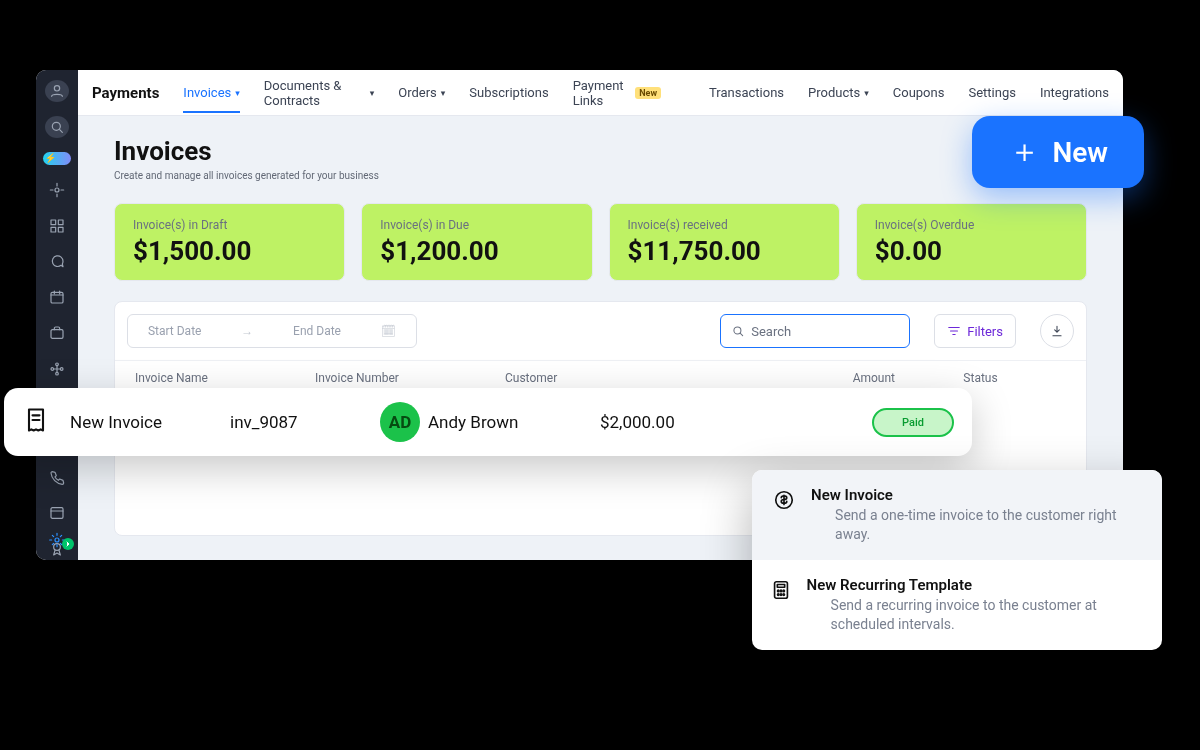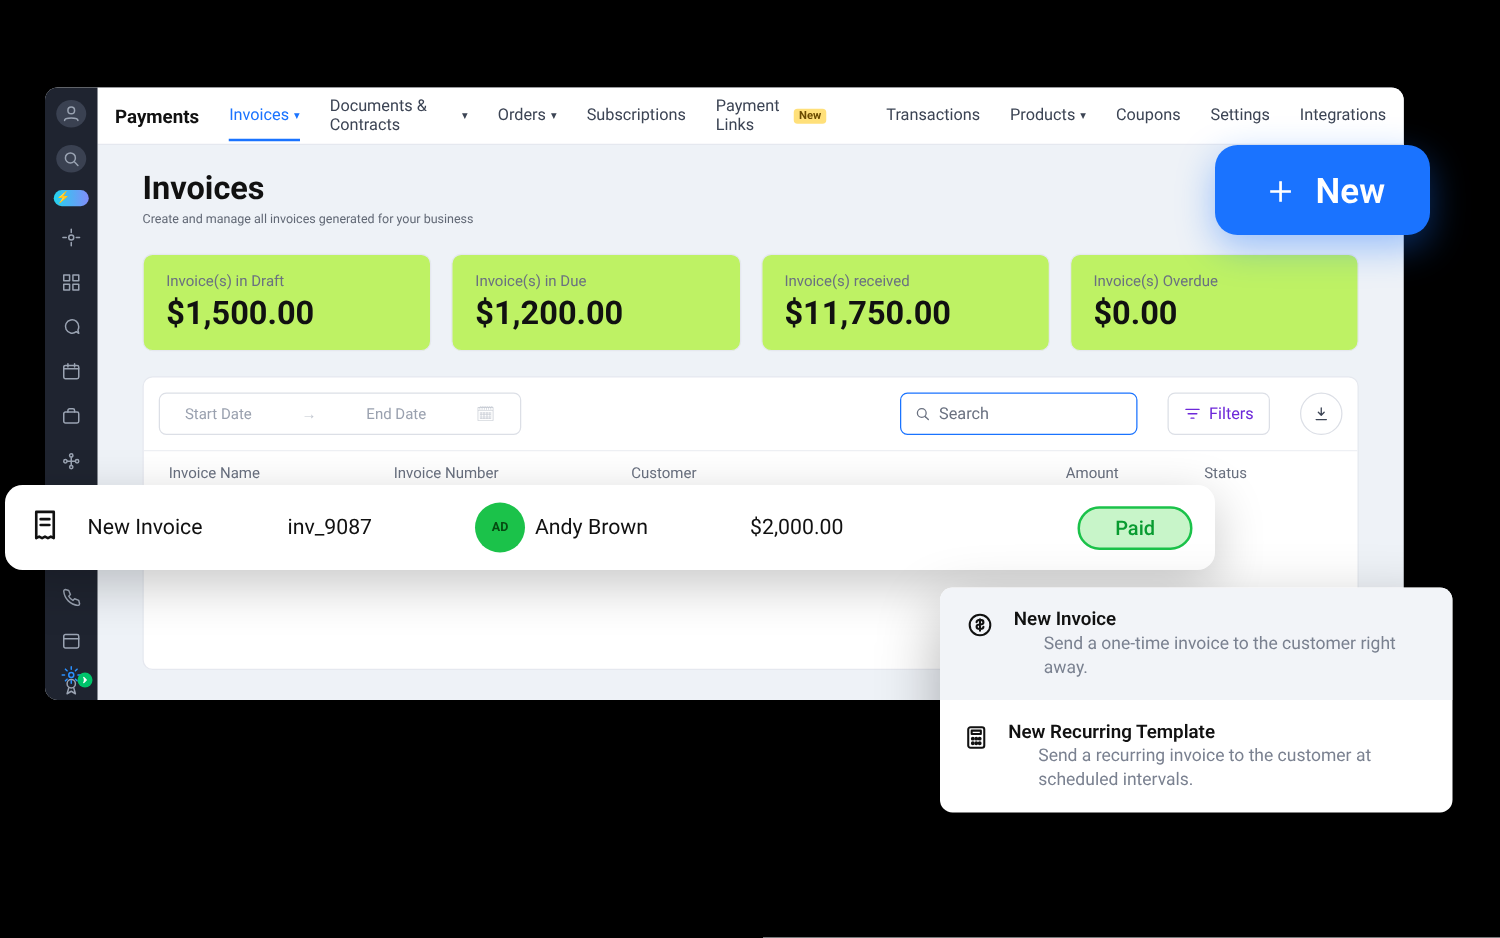--- a/index.html
+++ b/index.html
@@ -158,27 +158,27 @@
     padding:0 18px;
     font-size:17px; color:#111;
   }
   .hero-row .doc-icon { margin-right:20px; }
   .hero-row .col-name { width:160px; }
   .hero-row .col-num  { width:150px; }
   .hero-row .col-cust { display:flex;align-items:center;gap:8px; width:220px;}
   .hero-row .avatar {
     width:40px;height:40px;border-radius:50%;background:#1bc24a;
     color:#064b11; font-weight:700; display:flex;align-items:center;
-    justify-content:center; font-size:10px;
+    justify-content:center; font-size:17px;
   }
   .hero-row .col-amt { width:170px; }
   .hero-row .status-pill {
     margin-left:auto;
     padding:6px 28px; border:2px solid #1bc24a; background:#c8f5c9;
-    color:#089b30; border-radius:22px; font-size:16px; font-weight:500;
+    color:#089b30; border-radius:22px; font-size:11px; font-weight:500;
   }
 
   
   .new-btn {
     position:absolute; right:56px; top:116px;
     background:#1a73ff; color:#fff;
     font-size:28px; font-weight:600;
     display:flex;align-items:center;gap:12px;
     padding:14px 36px; border-radius:18px;
     box-shadow:0 10px 30px rgba(26,115,255,.4);

